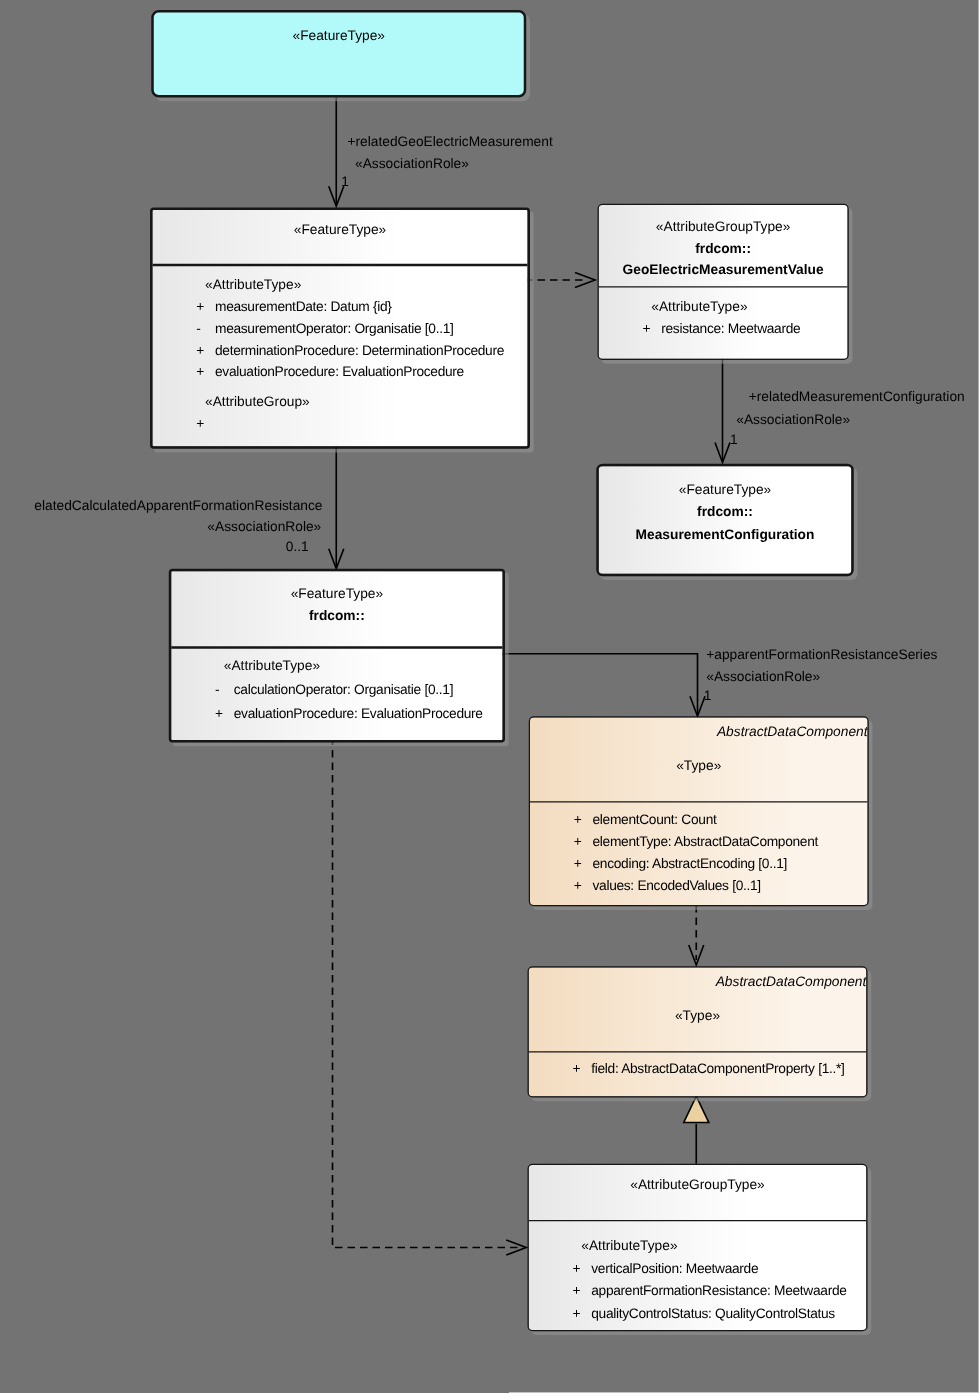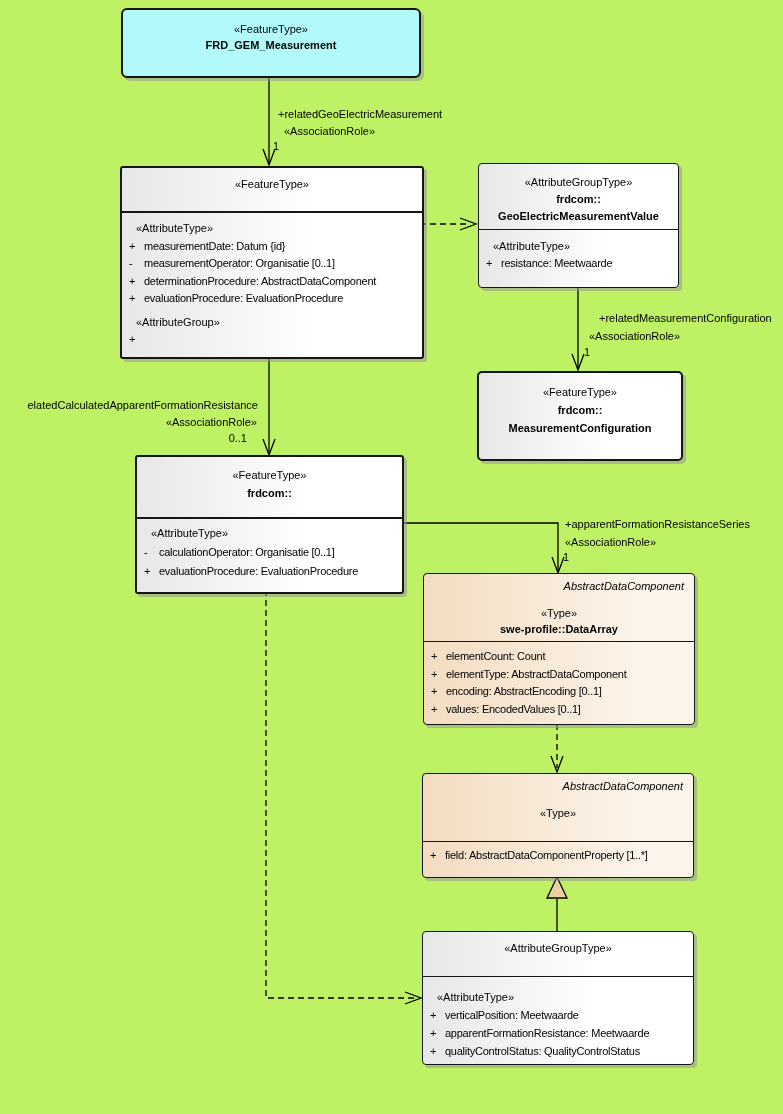--- a/index.html
+++ b/index.html
@@ -1,36 +1,36 @@
 <!DOCTYPE html>
 <html style="--feature-fill: #b2fafa; --plain-left: #e7e7e7; --plain-right: #ffffff; --swe-left: #f3dcc0; --swe-right: #fcf4ea; --triangle-fill: #ebd0a0; --line: #000000;"><head>
 <meta charset="utf-8">
 <style>
   html,body{margin:0;padding:0;background:#fff;}
   .canvas{
-    position:relative;width:783px;height:1114px;overflow:hidden;background:#bef264;
+    position:relative;width:783px;height:1114px;overflow:hidden;background:#737373;
     font-family:"Liberation Sans", sans-serif;color:#000;
   }
   svg.wires{position:absolute;left:0;top:0;z-index:1;}
   .box{
     position:absolute;z-index:2;border:1px solid #161616;border-radius:4px;
     box-shadow:3px 3px 0 rgba(150,150,150,0.55);
     background:linear-gradient(90deg,var(--plain-left),var(--plain-right) 65%);
     font-size:11px;line-height:16px;
   }
   .box.thick{border-width:2px;border-radius:3px;}
   .box.feature-solo{background:var(--feature-fill);border-radius:6px;}
   .box.swe{background:linear-gradient(90deg,var(--swe-left),var(--swe-right) 80%);}
   .hdr{box-sizing:border-box;text-align:center;}
   .hdr.rule2{border-bottom:2px solid #161616;}
   .hdr.rule1{border-bottom:1.5px solid #161616;}
   .stereo{font-size:11px;}
   .cname{font-weight:bold;font-size:11px;}
-  .parent-name{font-style:italic;text-align:right;padding-right:10px;font-size:11px;}
-  .bod{box-sizing:border-box;}
+  .parent-name{font-style:italic;text-align:right;padding-right:0;font-size:11px;}
+  .bod{box-sizing:border-box;padding-left:28px;}
   .shead{padding-left:14px;font-size:11px;white-space:nowrap;}
   .row{display:flex;white-space:nowrap;}
   .vis{box-sizing:border-box;padding-left:7px;width:22px;flex:0 0 22px;}
   .atext{letter-spacing:-0.25px;}
   .lbl{position:absolute;z-index:3;white-space:nowrap;font-size:11px;line-height:14px;}
   .lbl.ra{text-align:right;}
 </style>
 </head>
 <body>
 
@@ -77,41 +77,40 @@
       <g>
         <path d="M266,590 V998 H415" stroke-dasharray="6,4"></path>
         <path d="M405,992 L421,998 L405,1004"></path>
       </g>
     </g>
   </svg>
 
   <div class="box thick feature-solo" style="left:121px;top:8px;width:296px;height:66px">
     <div class="hdr" style="padding-top:11px">
       <div class="stereo">«FeatureType»</div>
-      <div class="cname">FRD_GEM_Measurement</div>
     </div>
   </div>
 
   <div class="box thick" style="left:120px;top:166px;width:300px;height:189px">
     <div class="hdr rule2" style="height:45px;padding-top:8px">
       <div class="stereo">«FeatureType»</div>
     </div>
     <div class="bod" style="padding-top:7px;line-height:17.5px">
       <div class="shead">«AttributeType»</div>
       <div class="row">
         <span class="vis">+</span>
         <span class="atext">measurementDate: Datum {id}</span>
       </div>
       <div class="row">
         <span class="vis">-</span>
         <span class="atext">measurementOperator: Organisatie [0..1]</span>
       </div>
       <div class="row">
         <span class="vis">+</span>
-        <span class="atext">determinationProcedure: AbstractDataComponent</span>
+        <span class="atext">determinationProcedure: DeterminationProcedure</span>
       </div>
       <div class="row">
         <span class="vis">+</span>
         <span class="atext">evaluationProcedure: EvaluationProcedure</span>
       </div>
       <div class="shead" style="margin-top:6px">«AttributeGroup»</div>
       <div class="row">
         <span class="vis">+</span>
       </div>
     </div>
@@ -155,21 +154,20 @@
         <span class="vis">+</span>
         <span class="atext">evaluationProcedure: EvaluationProcedure</span>
       </div>
     </div>
   </div>
 
   <div class="box swe" style="left:423px;top:573px;width:270px;height:150px">
     <div class="hdr rule1" style="height:68px;padding-top:4px">
       <div class="parent-name">AbstractDataComponent</div>
       <div class="stereo" style="margin-top:11px">«Type»</div>
-      <div class="cname">swe-profile::DataArray</div>
     </div>
     <div class="bod" style="padding-top:6px;line-height:17.5px">
       <div class="row">
         <span class="vis">+</span>
         <span class="atext">elementCount: Count</span>
       </div>
       <div class="row">
         <span class="vis">+</span>
         <span class="atext">elementType: AbstractDataComponent</span>
       </div>

